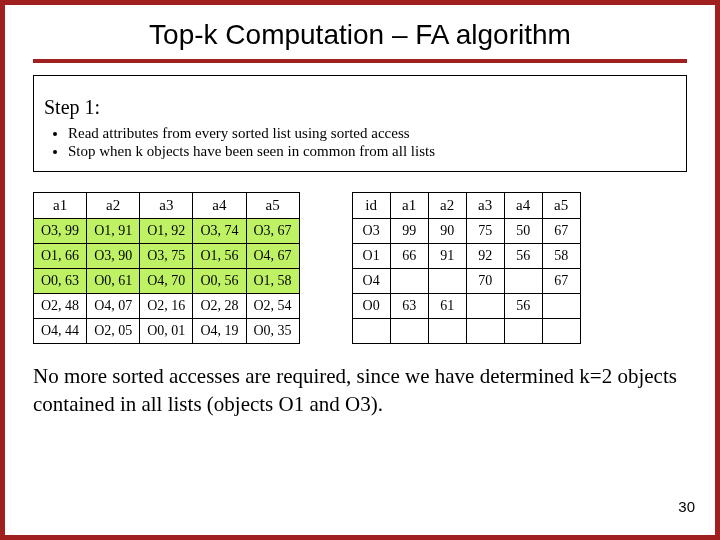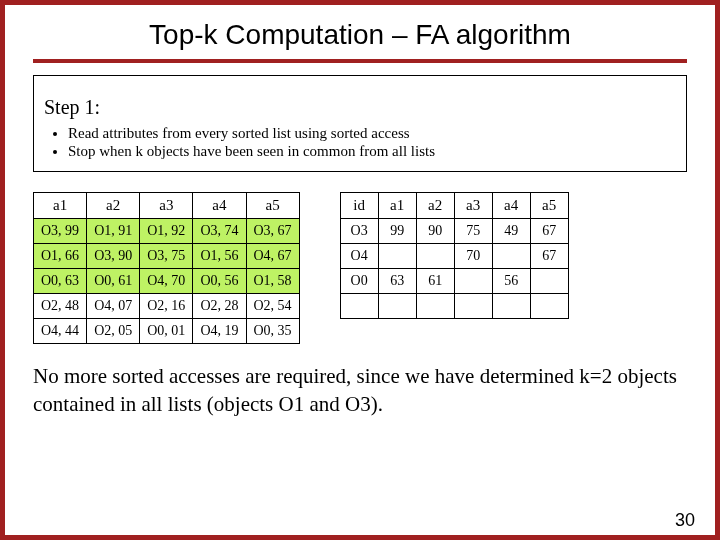--- a/index.html
+++ b/index.html
@@ -30,21 +30,21 @@
   .stepbox h2 {
     font-size: 20px;
     font-weight: normal;
     margin-bottom: 6px;
   }
   .bullets { list-style: disc; padding-left: 24px; font-size: 15px; }
   .bullets li { margin: 1px 0; }
 
   .tables {
     display: flex;
-    gap: 40px;
+    gap: 52px;
     align-items: flex-start;
     margin-bottom: 18px;
   }
 
   table.data {
     border-collapse: collapse;
   }
   table.data th, table.data td {
     border: 1px solid #000;
     padding: 4px 7px;
@@ -63,22 +63,22 @@
   .left th, .left td { min-width: 52px; }
   .right th, .right td { min-width: 38px; }
 
   .conclusion {
     font-size: 21px;
     line-height: 1.35;
   }
   .pagenum {
     position: absolute;
     right: 20px;
-    bottom: 4px;
-    font-size: 18px;
+    bottom: 20px;
+    font-size: 15px;
     font-family: Arial, sans-serif;
   }
 </style>
 </head>
 <body>
 
 <div class="title">Top-k Computation – FA algorithm</div>
 <div class="rule"></div>
 
 <div class="stepbox">
@@ -150,22 +150,30 @@
           <th>a4</th>
           <th>a5</th>
         </tr>
       </thead>
     <tbody id="right-body">
         <tr>
           <td>O3</td>
           <td>99</td>
           <td>90</td>
           <td>75</td>
-          <td>49</td>
+          <td>50</td>
           <td>67</td>
+        </tr>
+        <tr>
+          <td>O1</td>
+          <td>66</td>
+          <td>91</td>
+          <td>92</td>
+          <td>56</td>
+          <td>58</td>
         </tr>
         <tr>
           <td>O4</td>
           <td class="empty">&nbsp;</td>
           <td class="empty">&nbsp;</td>
           <td>70</td>
           <td class="empty">&nbsp;</td>
           <td>67</td>
         </tr>
         <tr>

